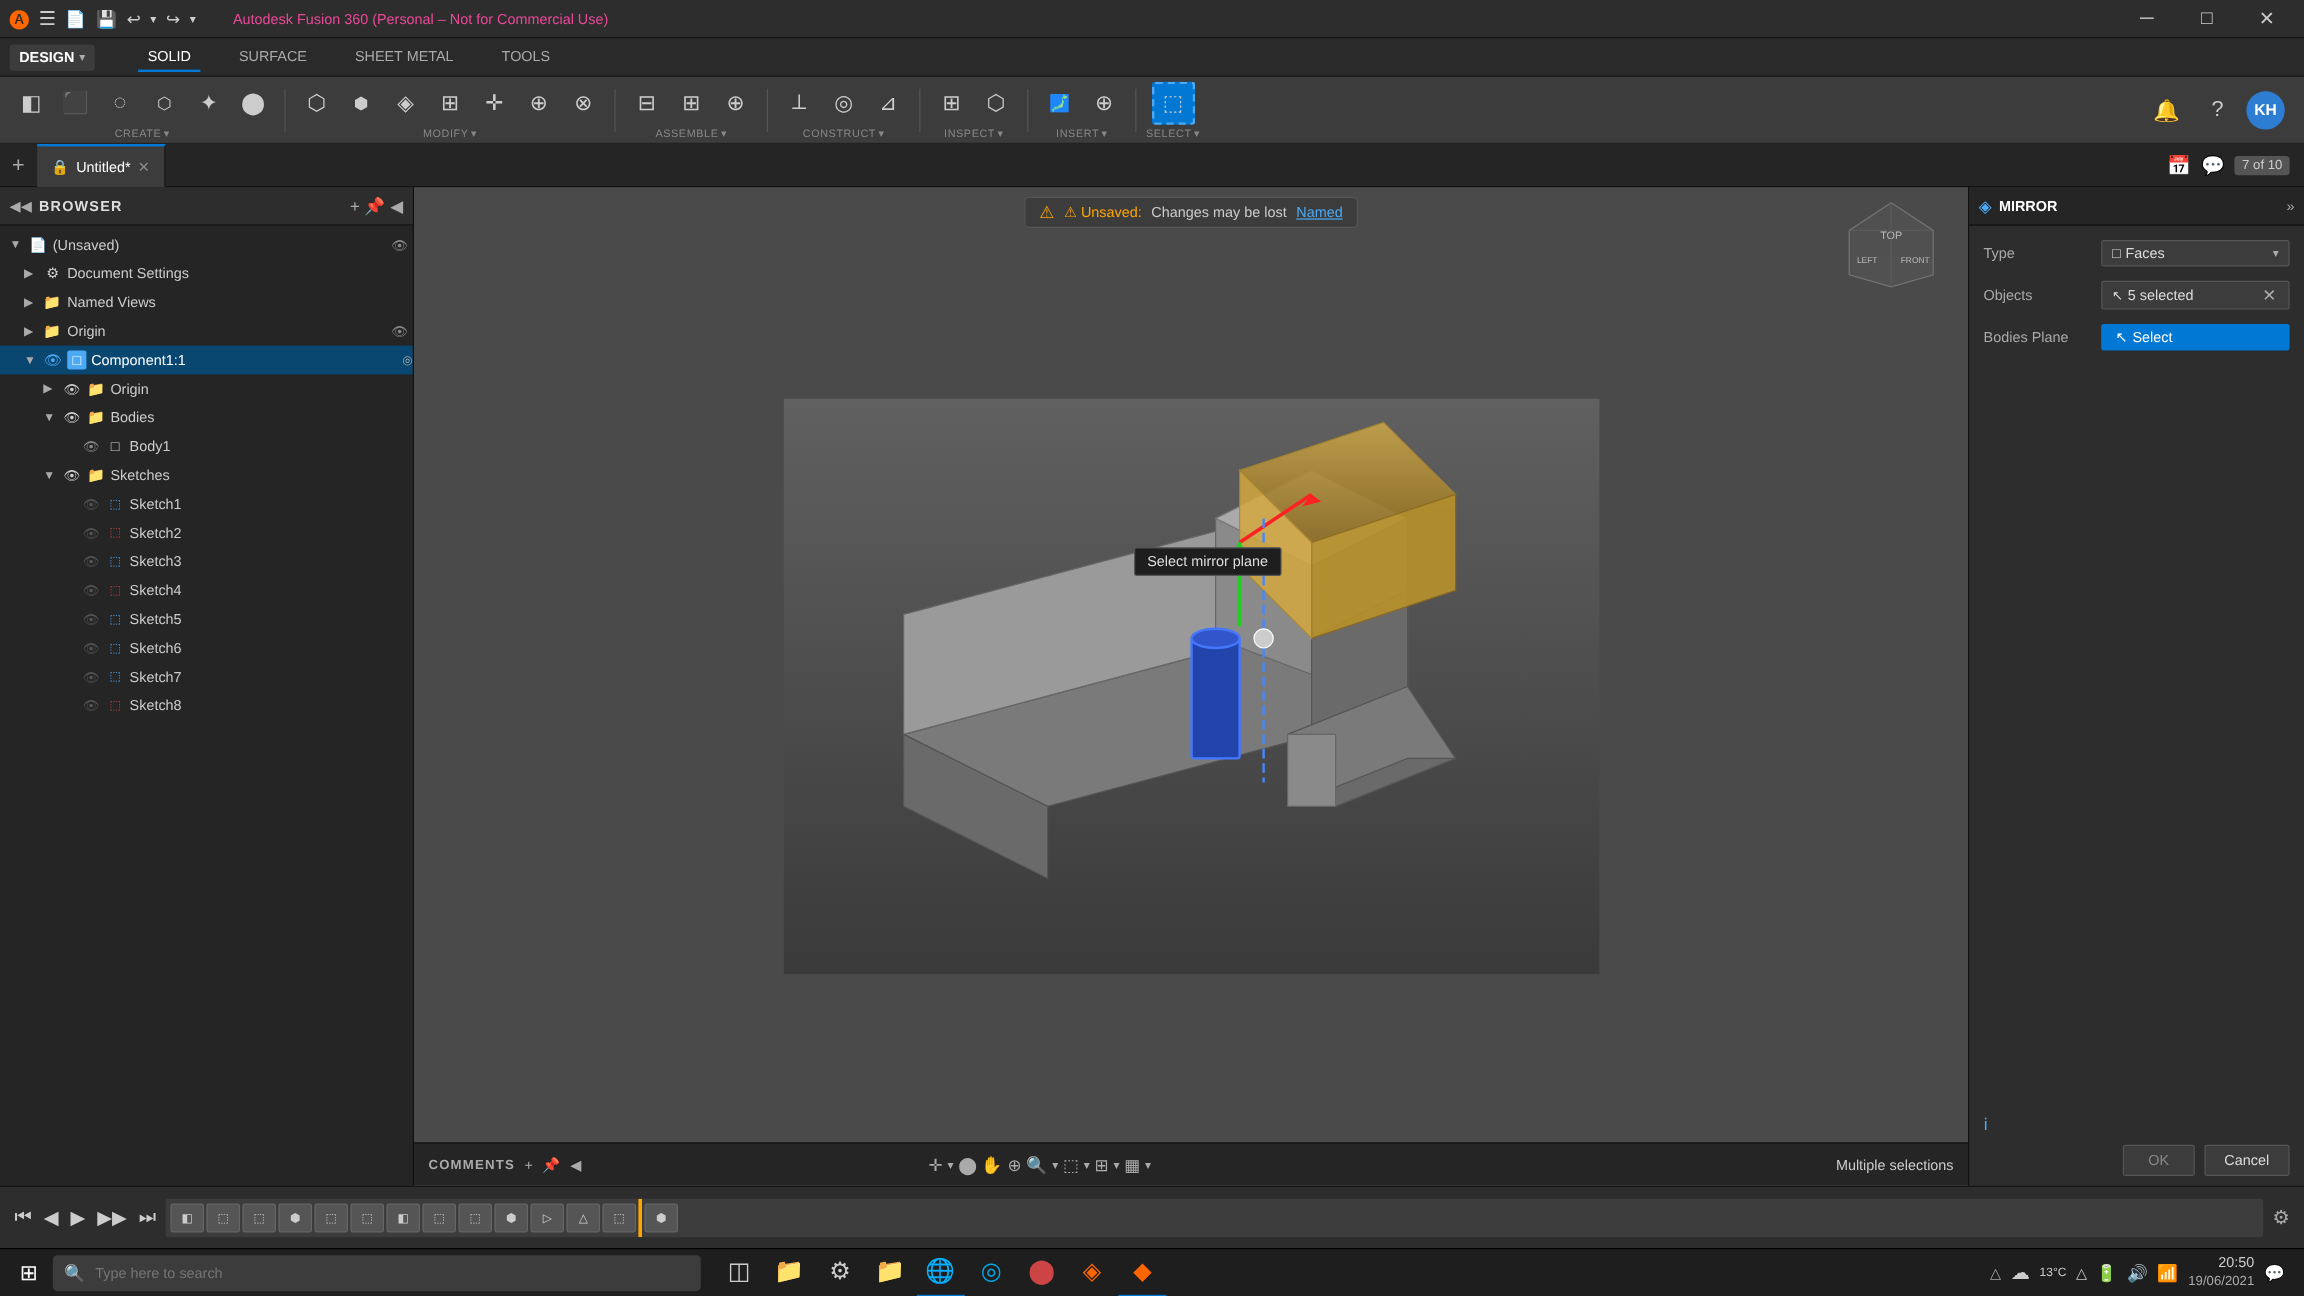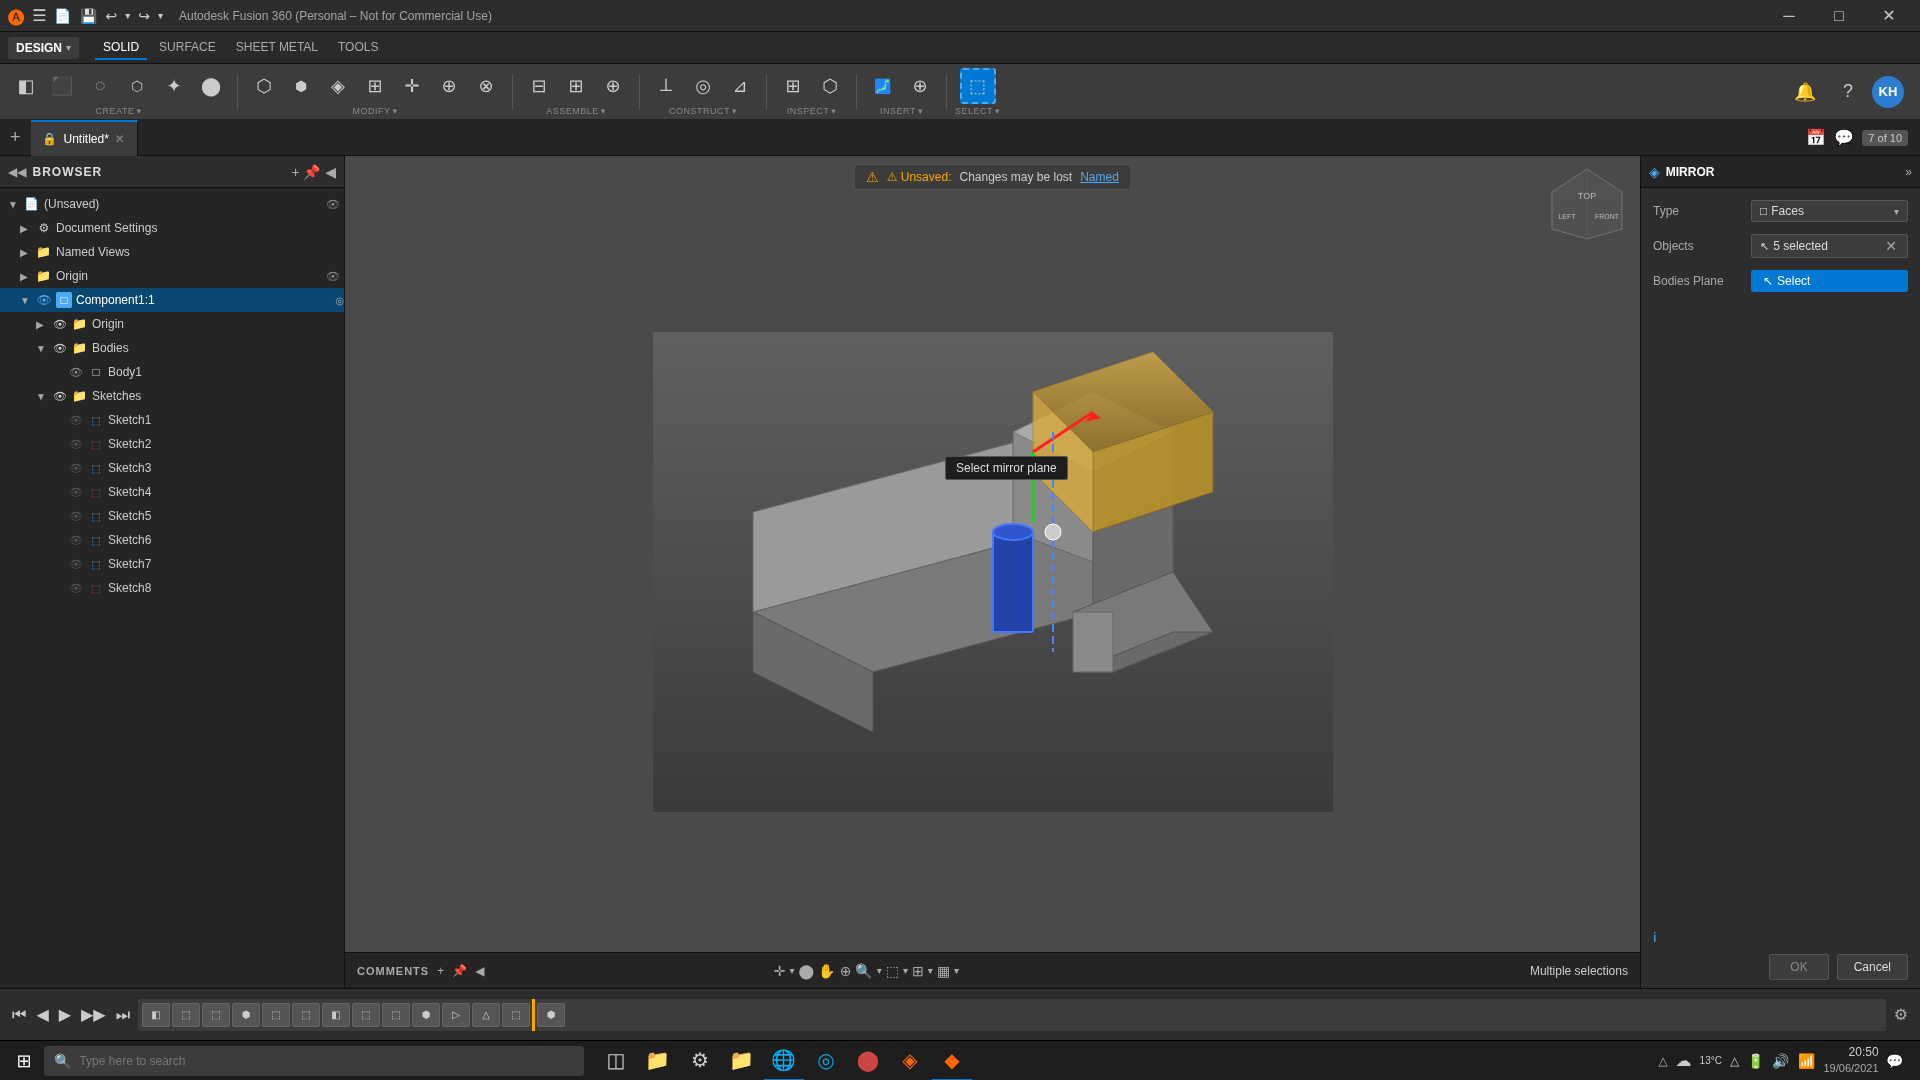--- a/index.html
+++ b/index.html
@@ -28,21 +28,21 @@
       padding: 0 4px;
       gap: 0;
       border-bottom: 1px solid #222;
     }
     .toolbar-tabs {
       height: 32px;
       background: #2a2a2a;
       display: flex;
       align-items: center;
       padding: 0 8px;
-      gap: 4px;
+      gap: 24px;
       border-bottom: 1px solid #111;
     }
     .toolbar-tab {
       font-size: 12px;
       color: #aaa;
       padding: 4px 8px;
       cursor: pointer;
       border-bottom: 2px solid transparent;
     }
     .toolbar-tab.active {
@@ -213,21 +213,21 @@
       color: #ddd;
       border-radius: 2px;
       pointer-events: none;
       z-index: 20;
     }
 
     
     #viewcube {
       position: absolute;
       top: 8px;
-      right: 13px;
+      right: 24px;
       width: 80px;
       height: 80px;
       opacity: 0.85;
     }
 
     
     #mirror-panel {
       width: 280px;
       min-width: 280px;
       background: #2d2d2d;
@@ -386,21 +386,21 @@
 <div id="titlebar">
   <div id="titlebar-left">
     <span style="font-size:16px;color:#ff6600;">🅐</span>
     <span style="cursor:pointer;font-size:16px;">☰</span>
     <span style="cursor:pointer;font-size:14px;">📄</span>
     <span style="cursor:pointer;font-size:14px;">💾</span>
     <span style="cursor:pointer;font-size:14px;">↩</span>
     <span style="font-size:10px;cursor:pointer;">▾</span>
     <span style="cursor:pointer;font-size:14px;">↪</span>
     <span style="font-size:10px;cursor:pointer;">▾</span>
-    <span style="font-size:12px;color:#a3a3a3;margin-left:8px;">Autodesk Fusion 360 (Personal – Not for Commercial Use)</span>
+    <span style="font-size:12px;color:#ec4899;margin-left:23px;">Autodesk Fusion 360 (Personal – Not for Commercial Use)</span>
   </div>
   <div id="titlebar-right">
     <button class="win-btn">─</button>
     <button class="win-btn">□</button>
     <button class="win-btn close">✕</button>
   </div>
 </div>
 
 <div class="toolbar-tabs">
   <div style="display:flex;align-items:center;gap:4px;padding:4px 8px;background:#3c3c3c;border-radius:3px;cursor:pointer;margin-right:12px;">

